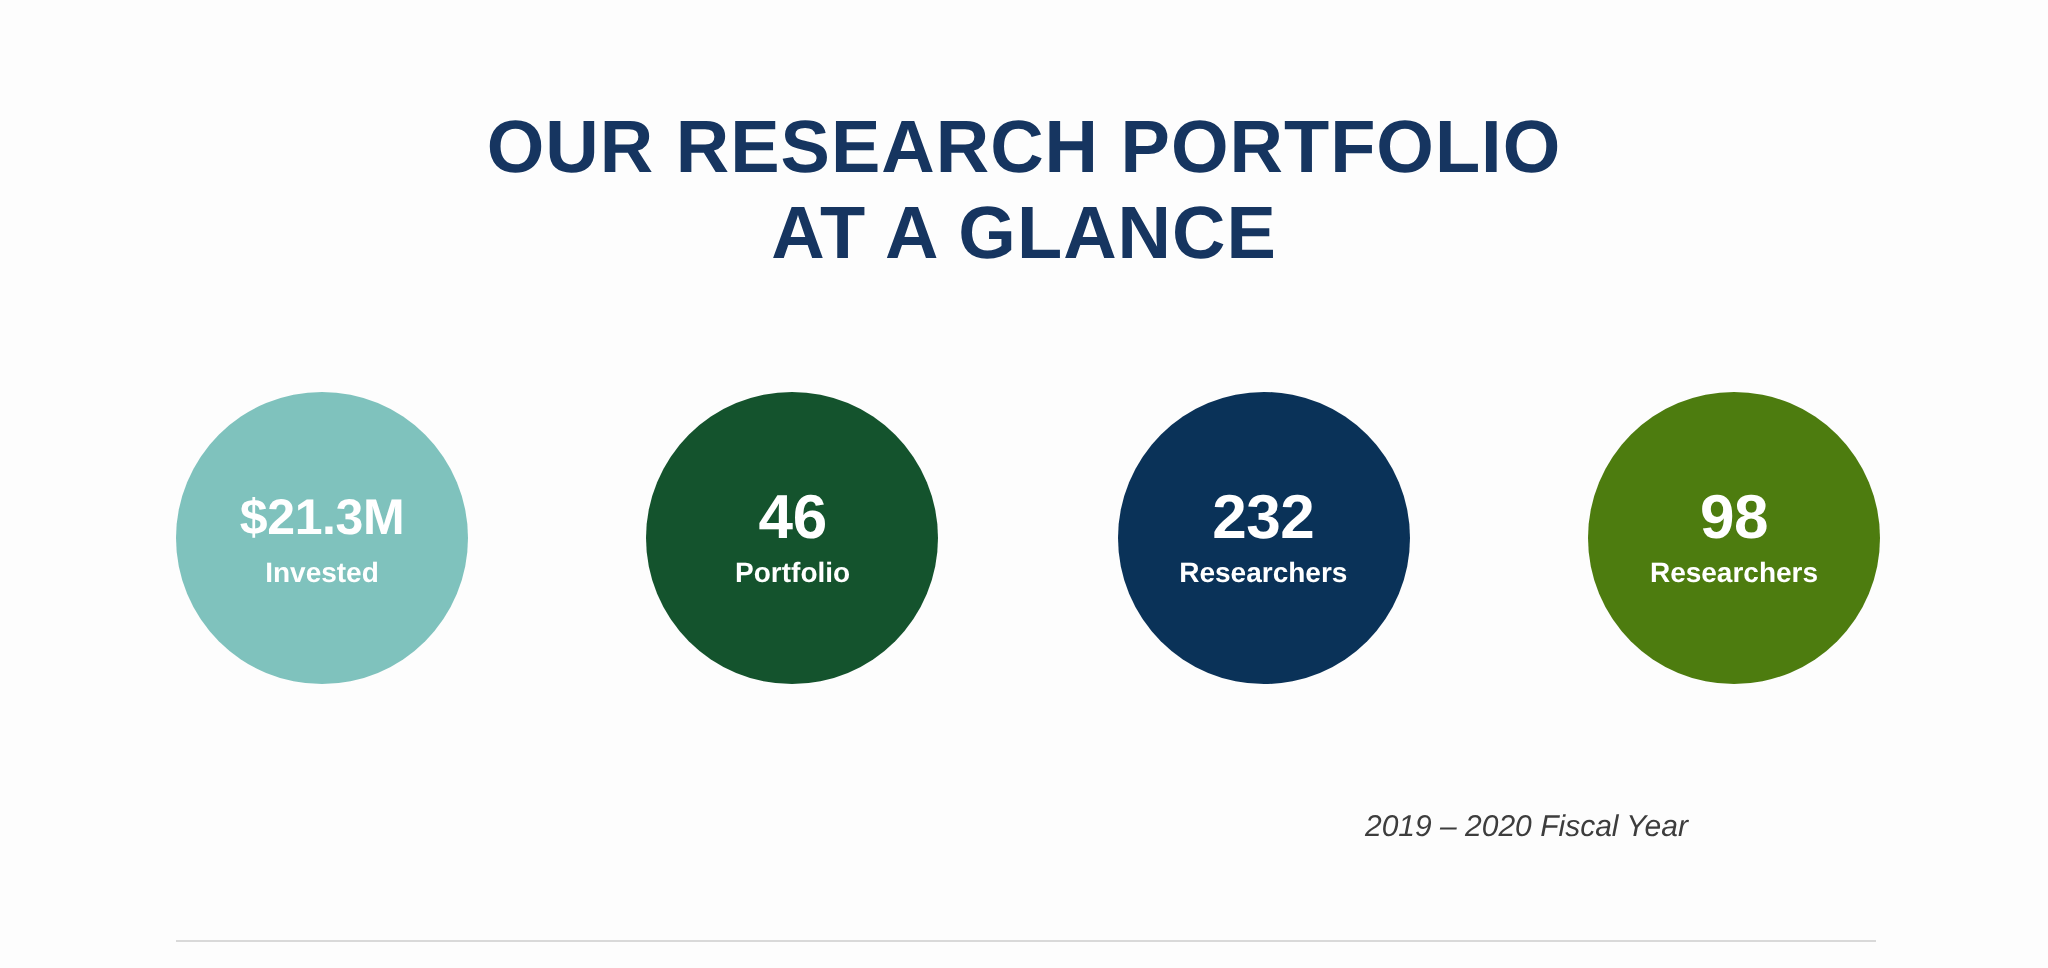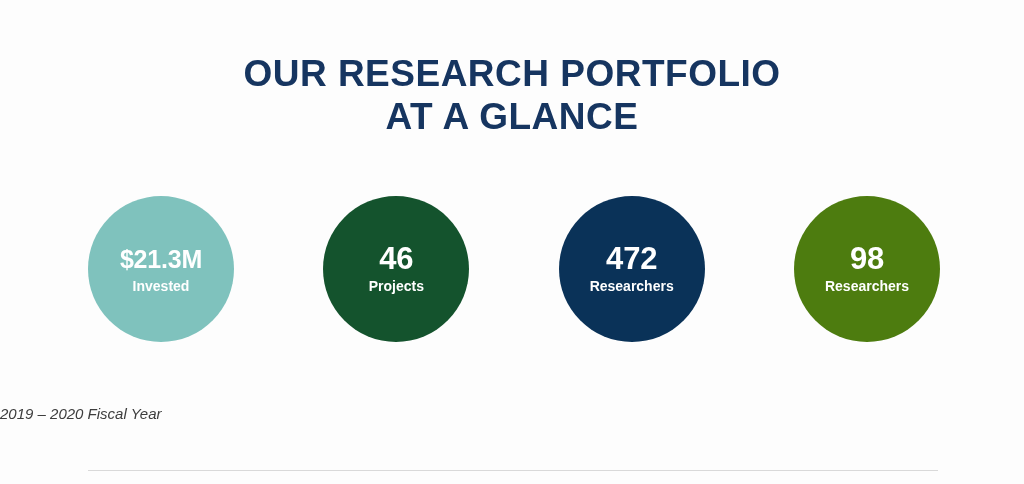--- a/index.html
+++ b/index.html
@@ -89,21 +89,21 @@
     margin-top: 2px;
     white-space: nowrap;
   }
 
   
   .caption {
     position: absolute;
     top: 404px;
     left: 0;
     width: 844px;
-    text-align: left;
+    text-align: right;
     font-size: 15px;
     line-height: 20px;
     font-style: italic;
     color: #3d3d3d;
     white-space: nowrap;
   }
 
   
   .bottom-rule {
     position: absolute;
@@ -126,25 +126,25 @@
 
   <div class="stats-row">
 
     <div class="stat-circle" style="background:#7fc2bd;">
       <span class="stat-value wide">$21.3M</span>
       <span class="stat-label">Invested</span>
     </div>
 
     <div class="stat-circle" style="background:#14532d;">
       <span class="stat-value">46</span>
-      <span class="stat-label">Projects</span>
+      <span class="stat-label">Portfolio</span>
     </div>
 
     <div class="stat-circle" style="background:#0a3258;">
-      <span class="stat-value">472</span>
+      <span class="stat-value">232</span>
       <span class="stat-label">Researchers</span>
     </div>
 
     <div class="stat-circle" style="background:#4d7c0f;">
       <span class="stat-value">98</span>
       <span class="stat-label">Researchers</span>
     </div>
 
   </div>
 

